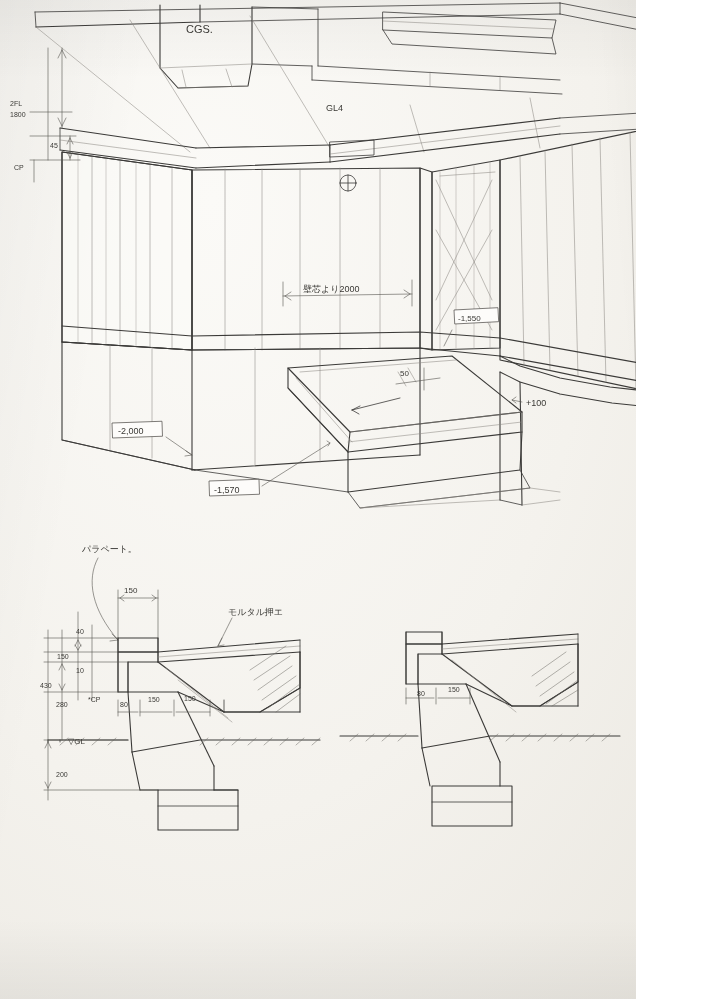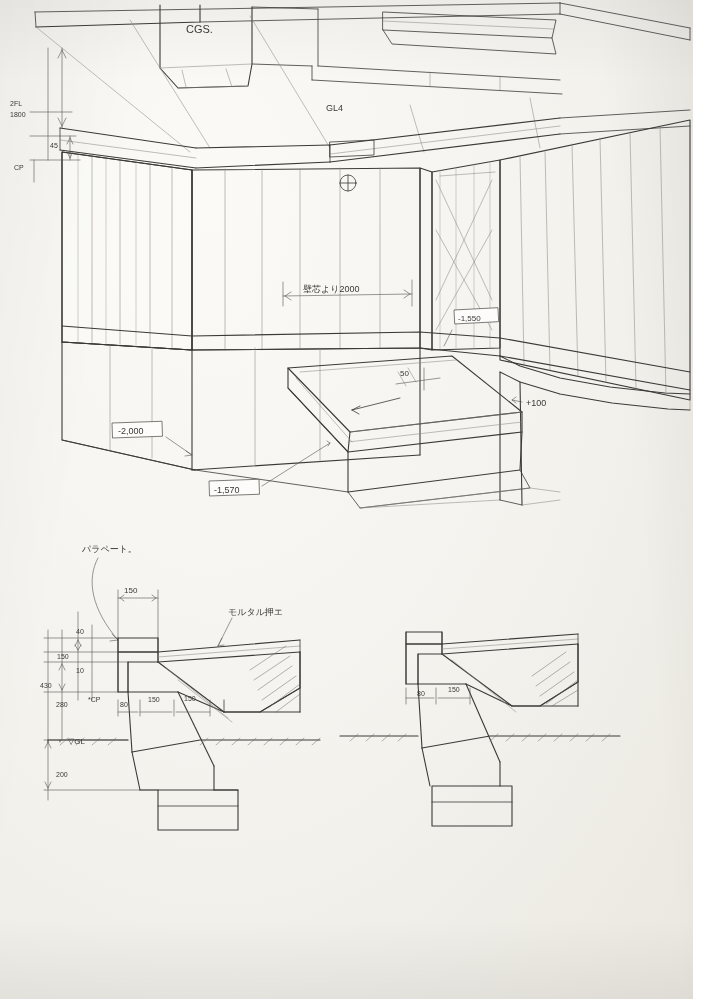--- a/index.html
+++ b/index.html
@@ -5,21 +5,21 @@
   html, body {
     margin: 0;
     padding: 0;
     background: #ffffff;
   }
   body {
     font-family: "Liberation Sans", sans-serif;
   }
   #sheet {
     position: relative;
-    width: 693px;
+    width: 636px;
     height: 999px;
     background: #eab308;
     overflow: hidden;
     text-align: right;
   }
   
   #paper {
     position: absolute;
     left: 0; top: 0;
     width: 705px; height: 999px;

